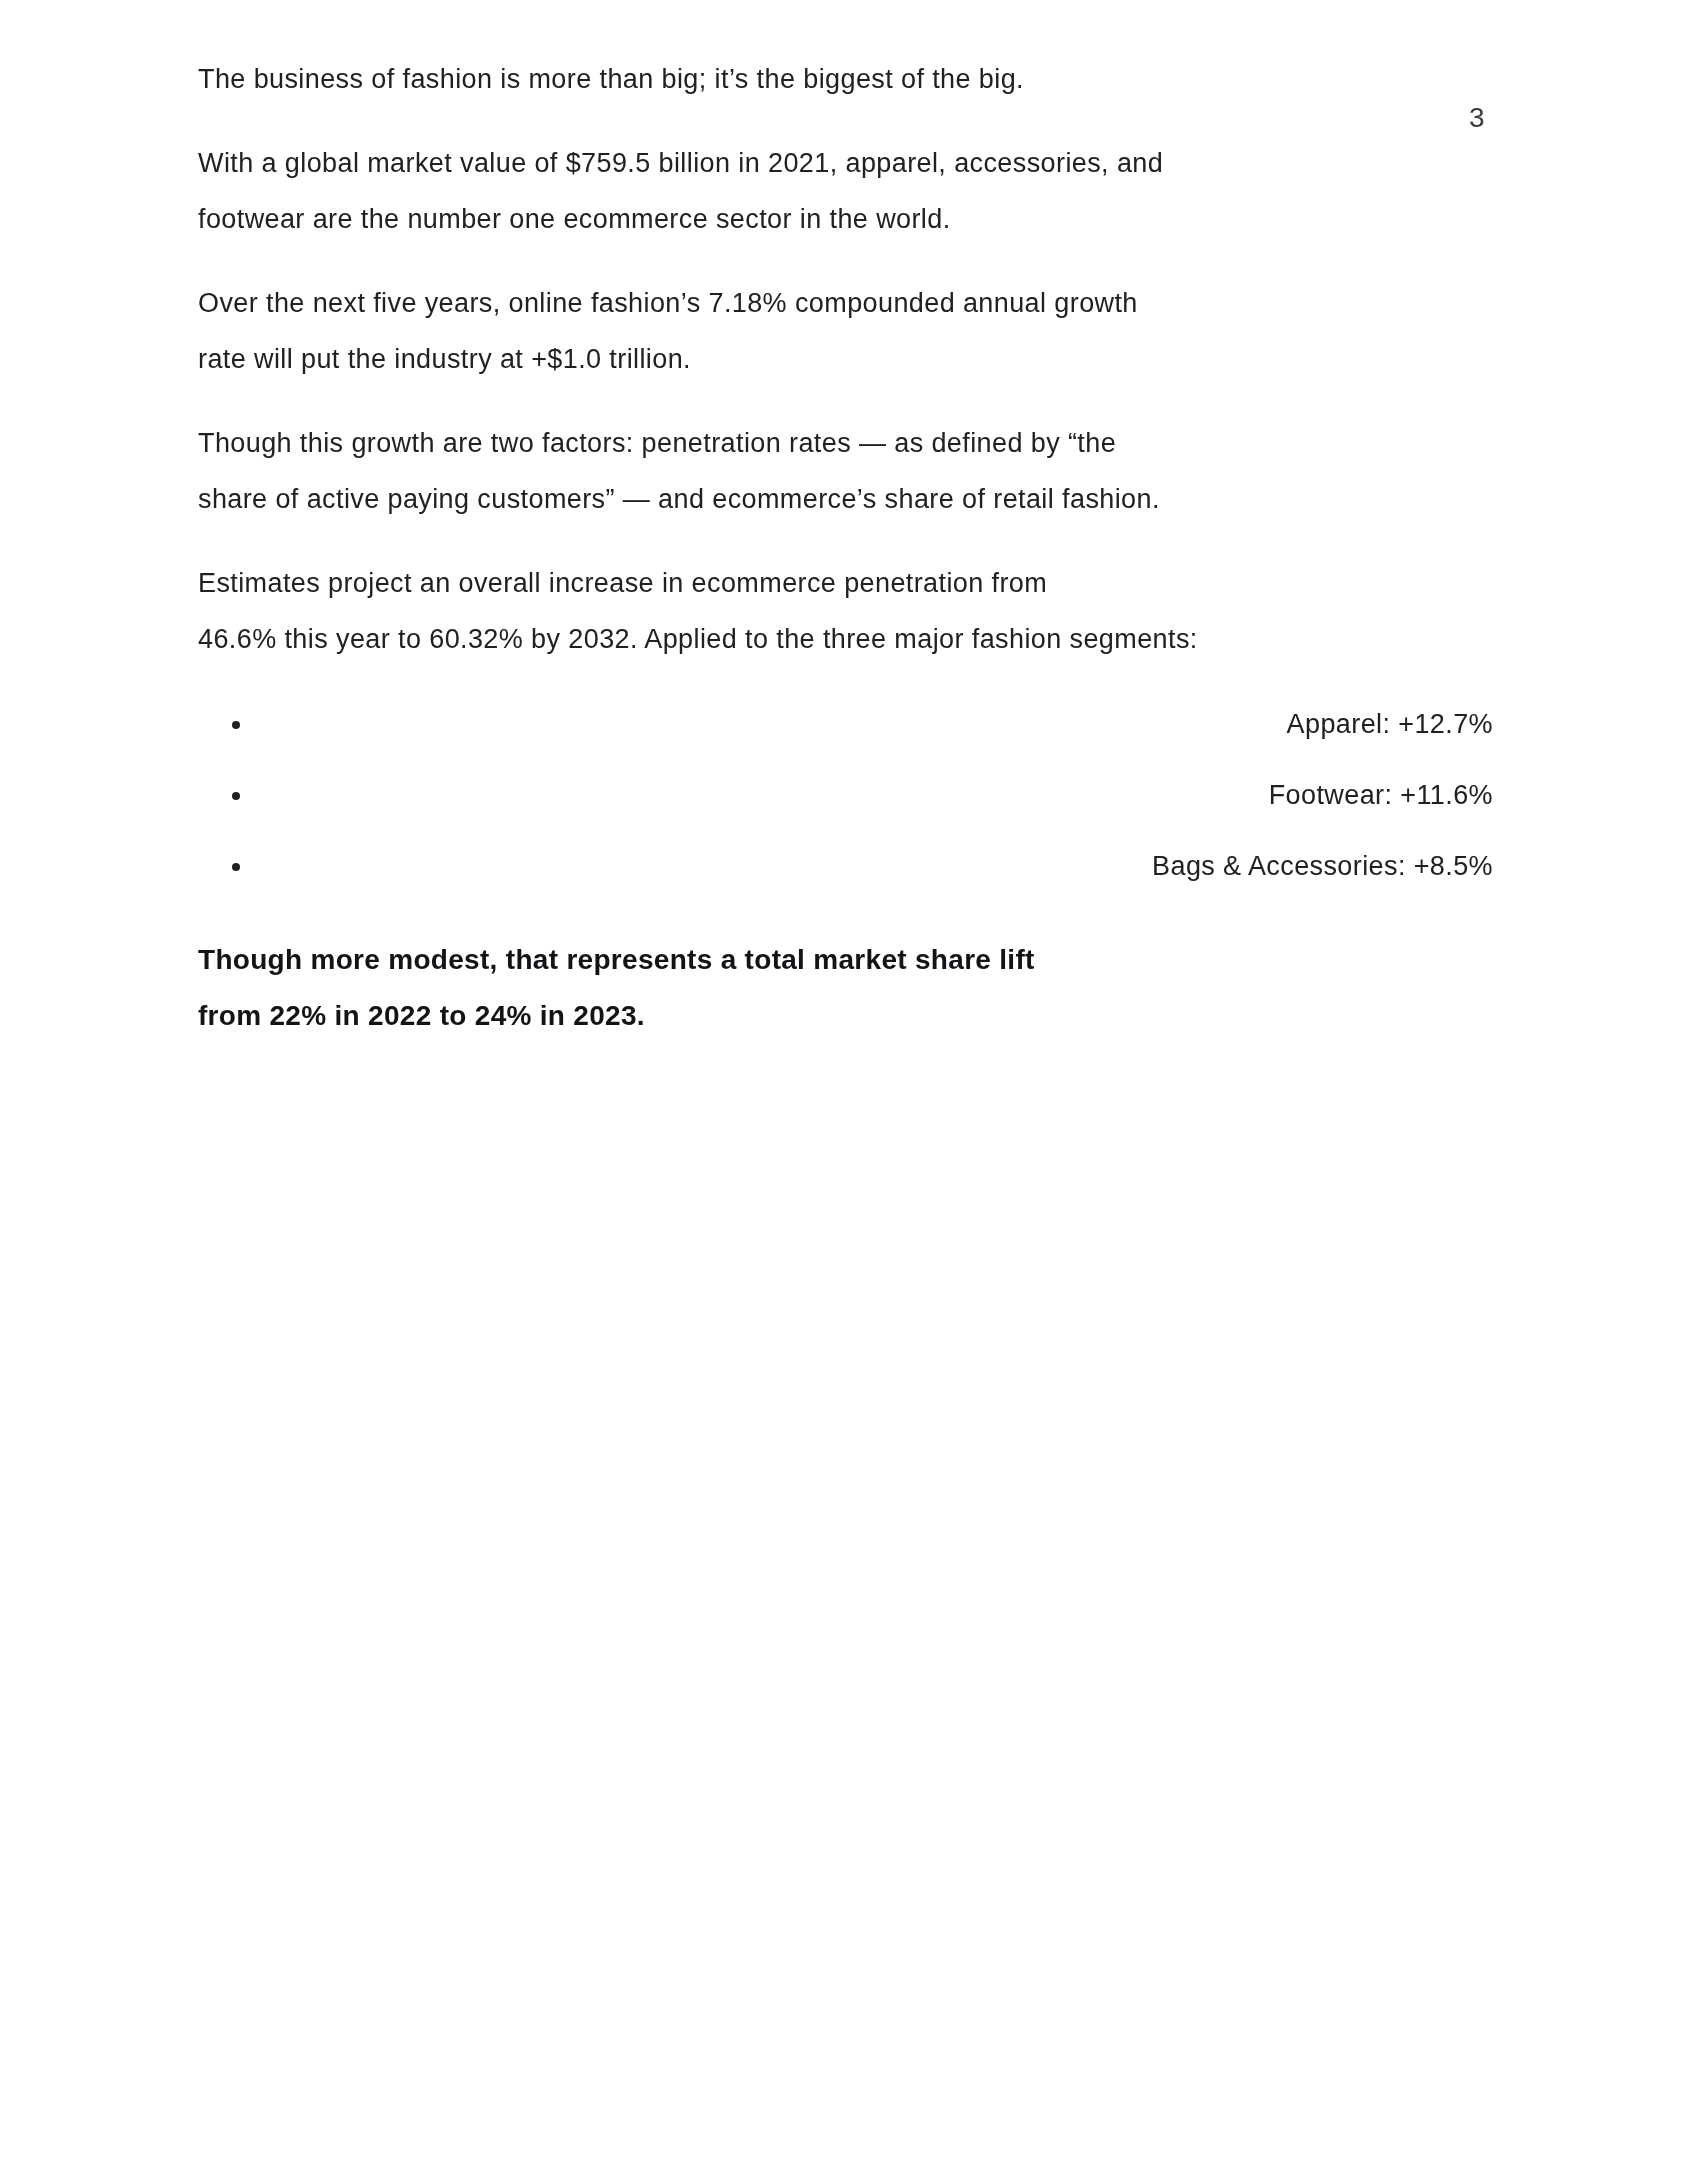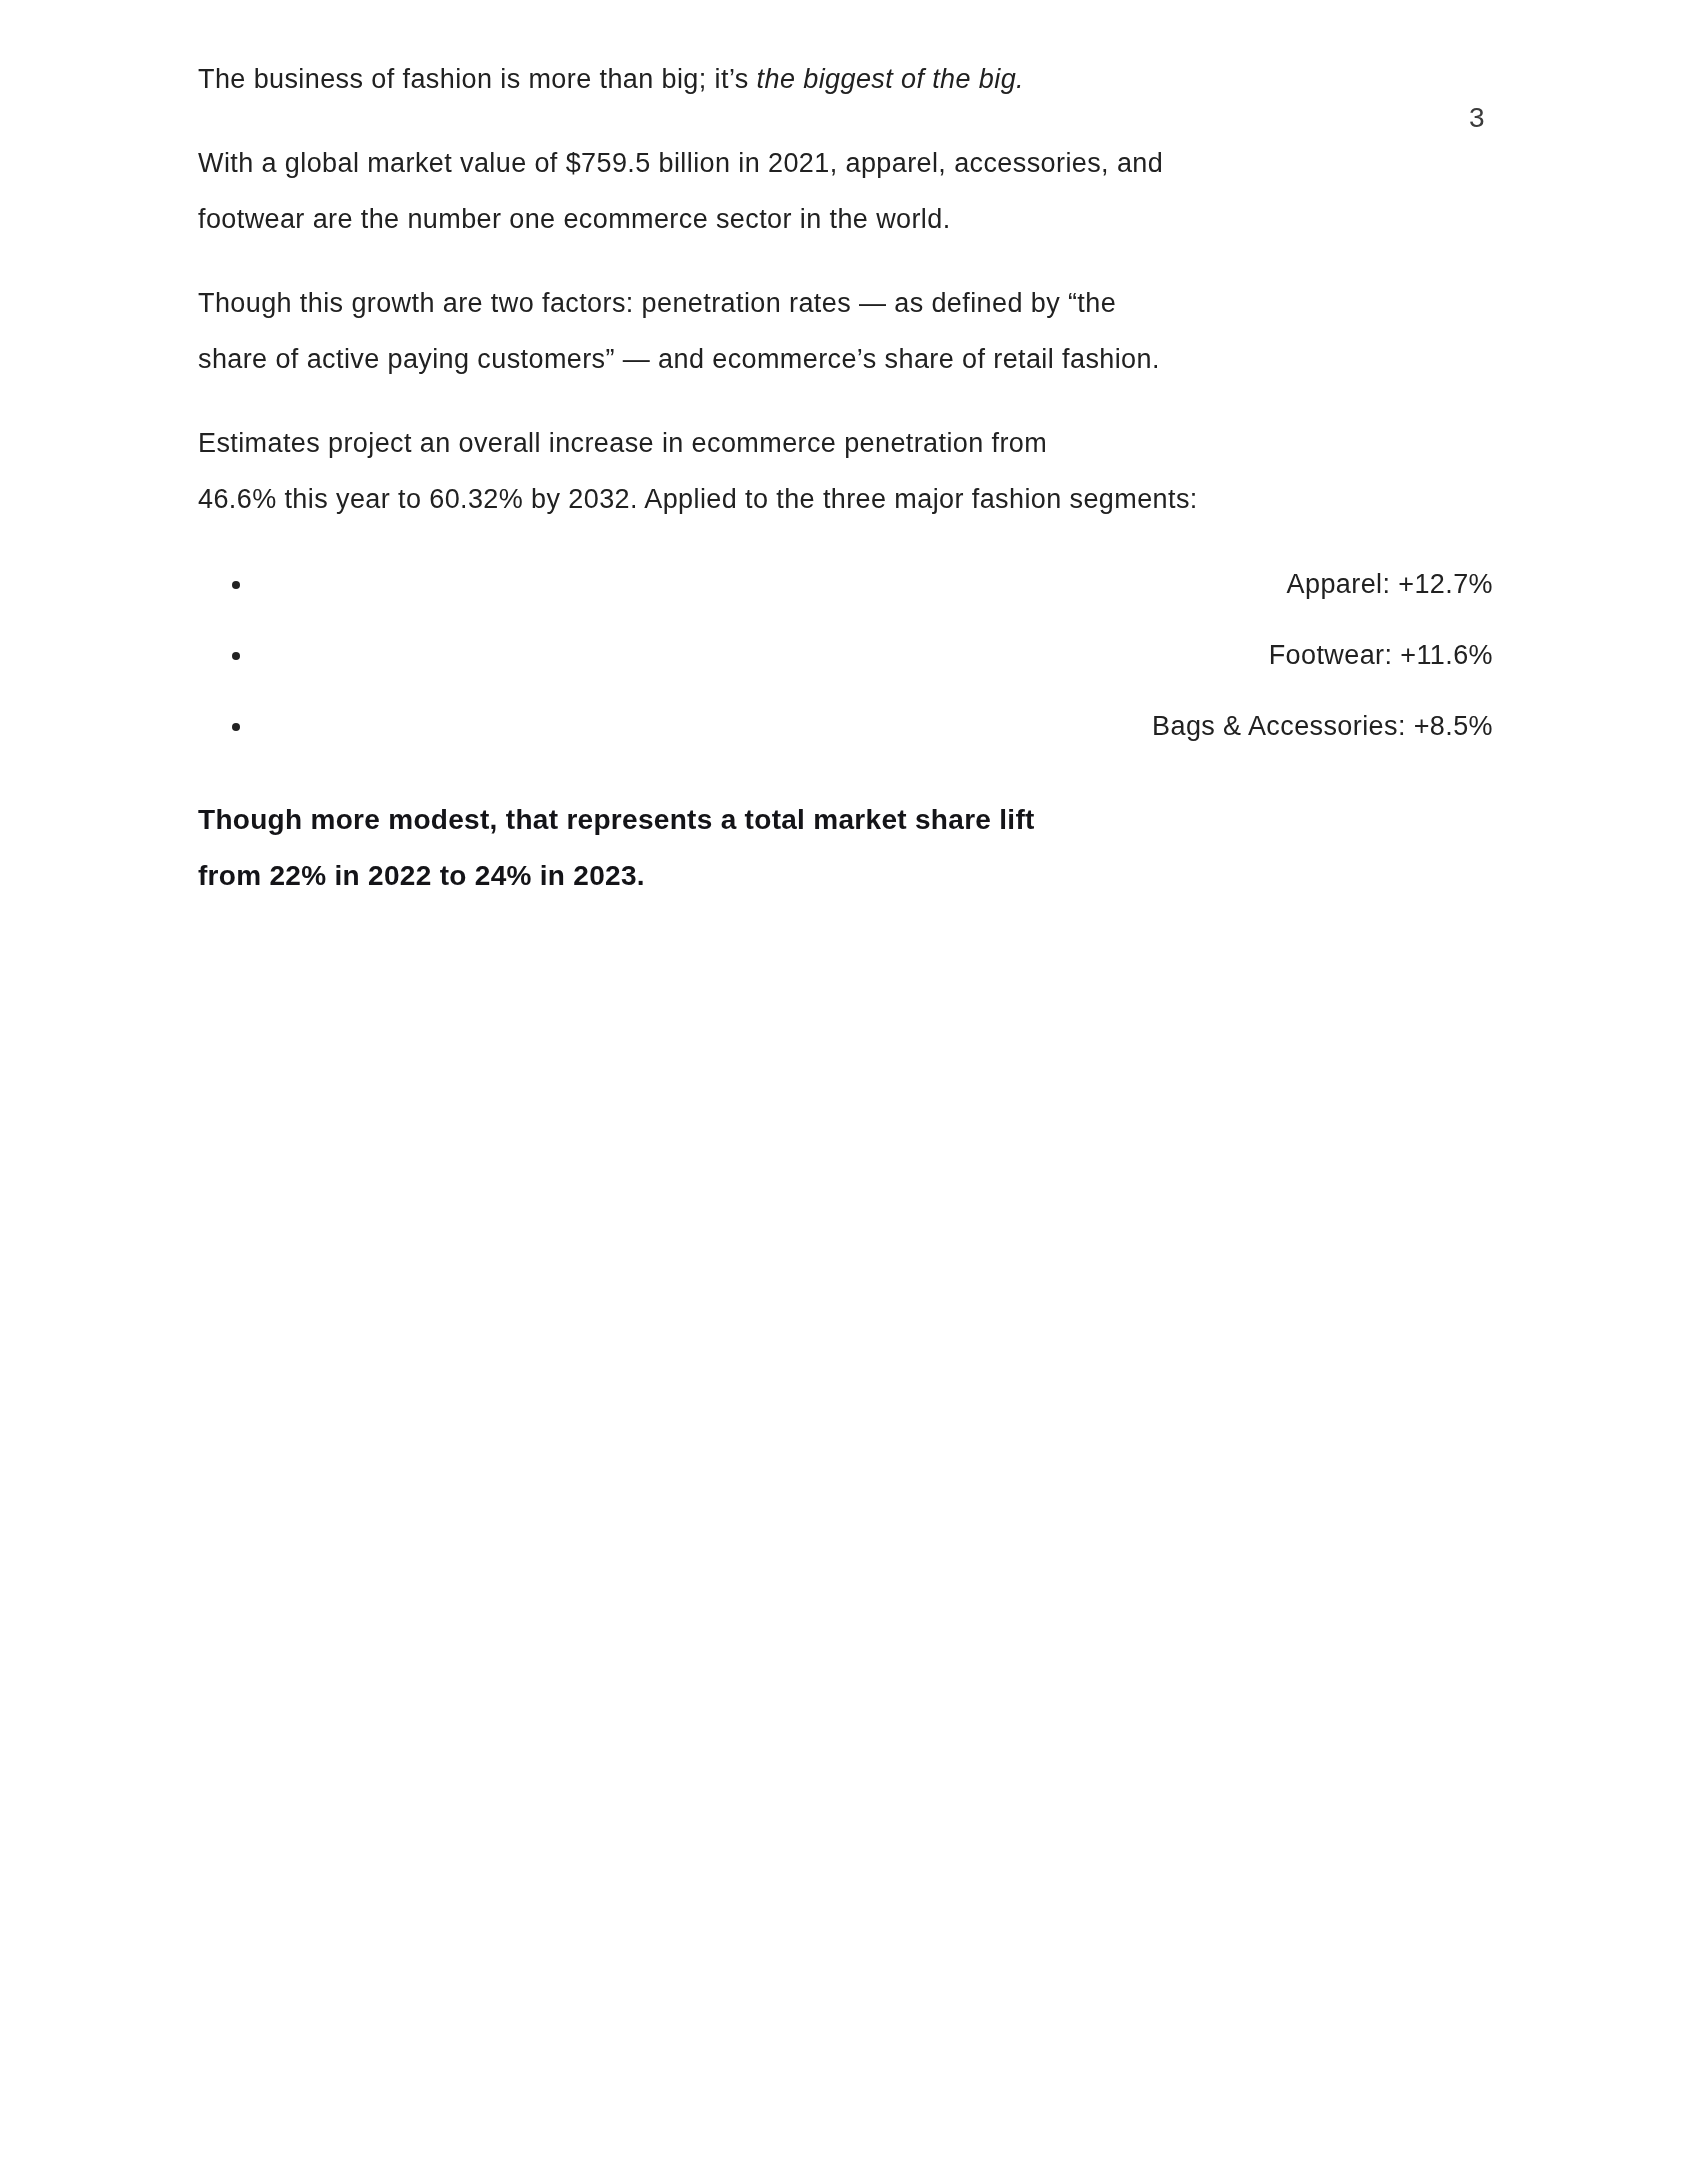--- a/index.html
+++ b/index.html
@@ -48,21 +48,21 @@
     font-size: 27px;
     line-height: 56px;
     font-weight: 400;
     letter-spacing: 0.4px;
     color: #212121;
     white-space: pre-line;
   }
 
   .para + .para { margin-top: 28px; }
 
-  .para .em-italic { font-style: italic; }
+  .para .em-italic { }
 
   .bullet-list {
     list-style: none;
     margin-top: 22px;
   }
 
   .bullet-item {
     display: flex;
     align-items: center;
     height: 71px;
@@ -100,20 +100,22 @@
   <div class="page-number">3</div>
 
   <div class="content">
 
 
     <p class="para"><span>The business of fashion is more than big; it’s </span><span class="em-italic">the biggest of the big.</span></p>
 
     <p class="para">With a global market value of $759.5 billion in 2021, apparel, accessories, and
 footwear are the number one ecommerce sector in the world.</p>
 
+    <p class="para">Over the next five years, online fashion’s 7.18% compounded annual growth
+rate will put the industry at +$1.0 trillion.</p>
 
     <p class="para">Though this growth are two factors: penetration rates — as defined by “the
 share of active paying customers” — and ecommerce’s share of retail fashion.</p>
 
     <p class="para">Estimates project an overall increase in ecommerce penetration from
 46.6% this year to 60.32% by 2032. Applied to the three major fashion segments:</p>
 
     <ul class="bullet-list">
       <li class="bullet-item">
         <span class="bullet-dot"></span>

